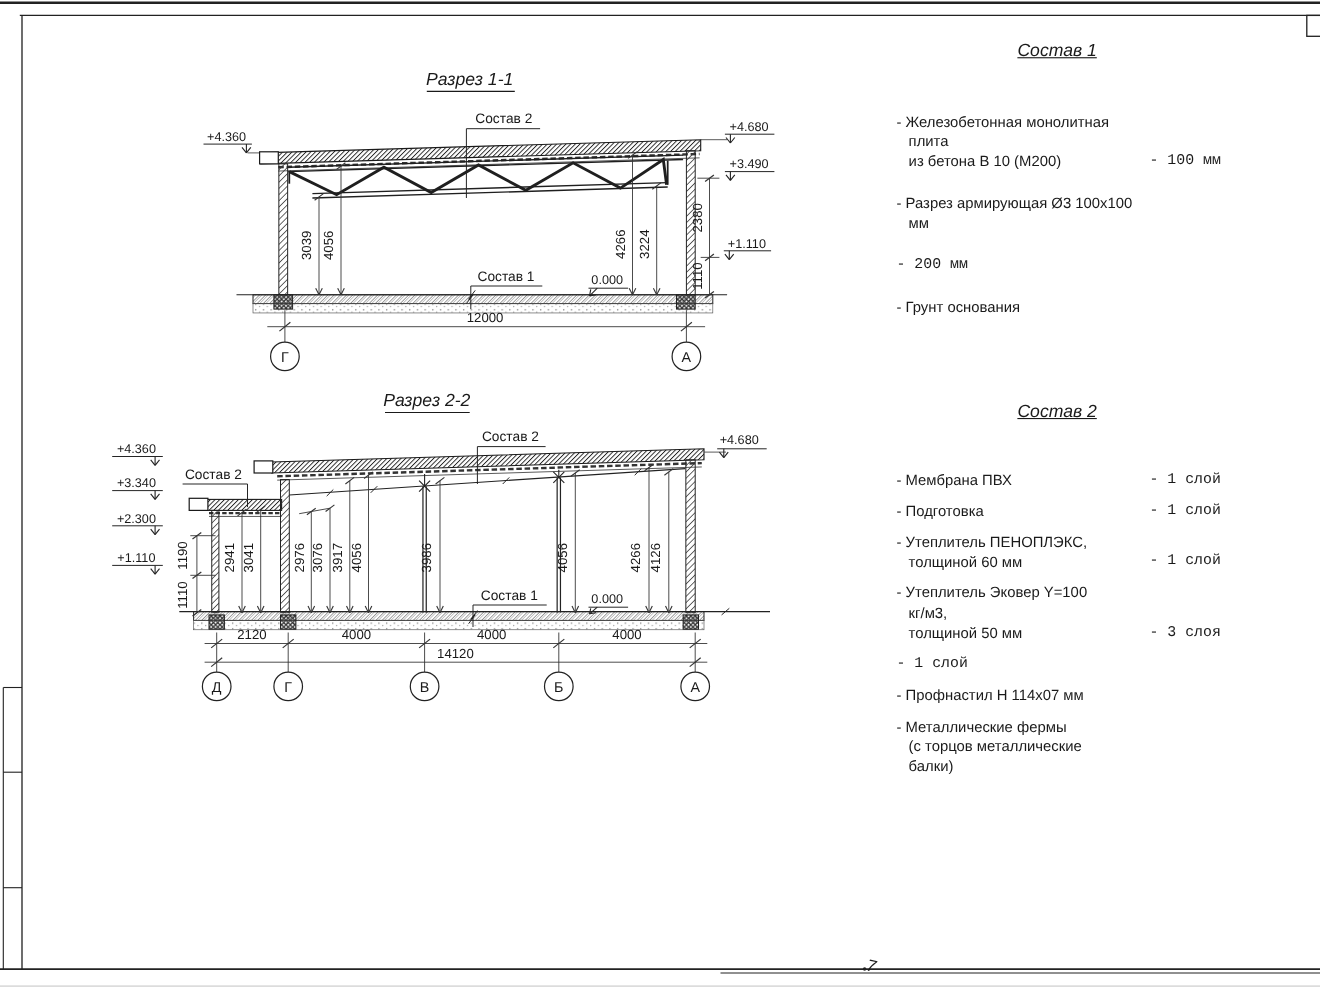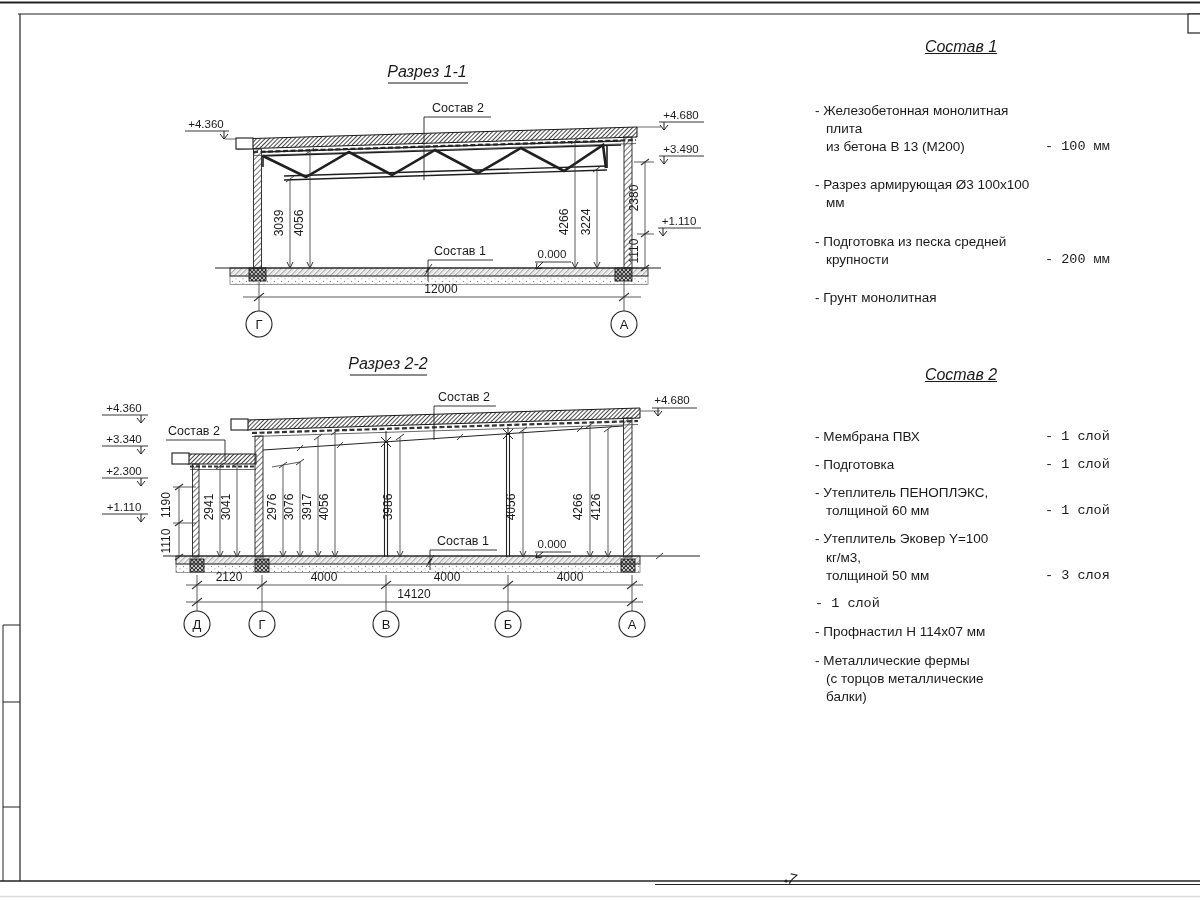--- a/index.html
+++ b/index.html
@@ -406,34 +406,32 @@
   </g>
 
   <circle cx="786" cy="881" r="1.6" fill="#222"></circle>
 </svg>
 
 
 <div class="list-block" style="left:815px;top:36px;">
   <div class="list-title">Состав 1</div>
   <div class="citem">
     <div class="cname">- Железобетонная  монолитная плита
-из бетона В 13 (М200)</div>
+из бетона В 10 (М200)</div>
     <div class="cval">- 100 мм</div>
   </div>
   <div class="citem">
     <div class="cname">- Разрез армирующая Ø3 100х100 мм</div>
     <div class="cval"></div>
   </div>
   <div class="citem">
-    <div class="cname">- Подготовка из песка средней
-крупности</div>
     <div class="cval">- 200 мм</div>
   </div>
   <div class="citem">
-    <div class="cname">- Грунт монолитная</div>
+    <div class="cname">- Грунт основания</div>
     <div class="cval"></div>
   </div>
 </div>
 
 <div class="list-block" style="left:815px;top:364px;">
   <div class="list-title list-title2">Состав 2</div>
   <div class="citem citem2">
     <div class="cname">- Мембрана ПВХ</div>
     <div class="cval">- 1 слой</div>
   </div>

